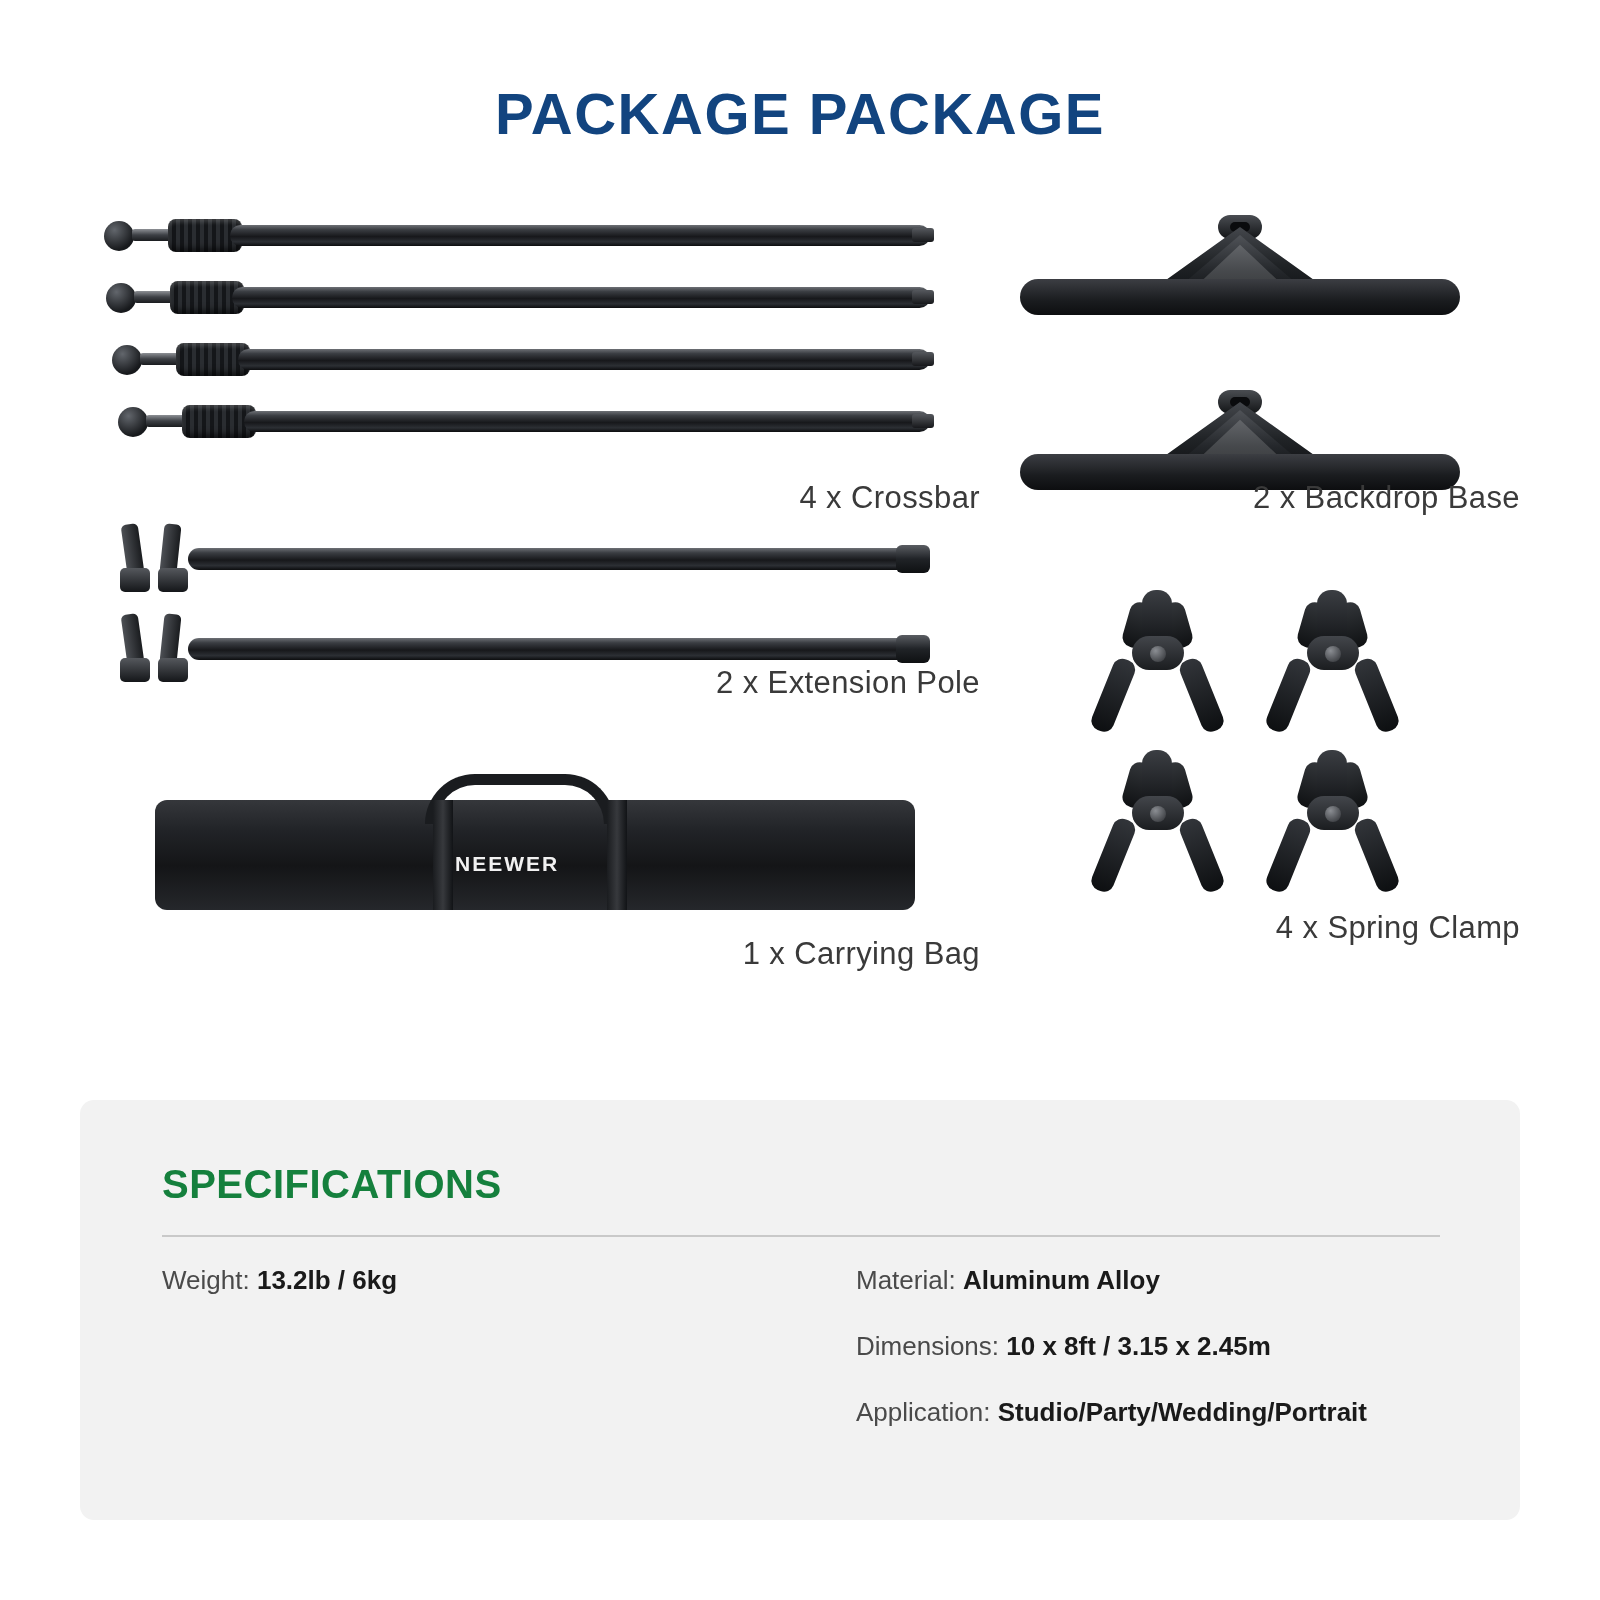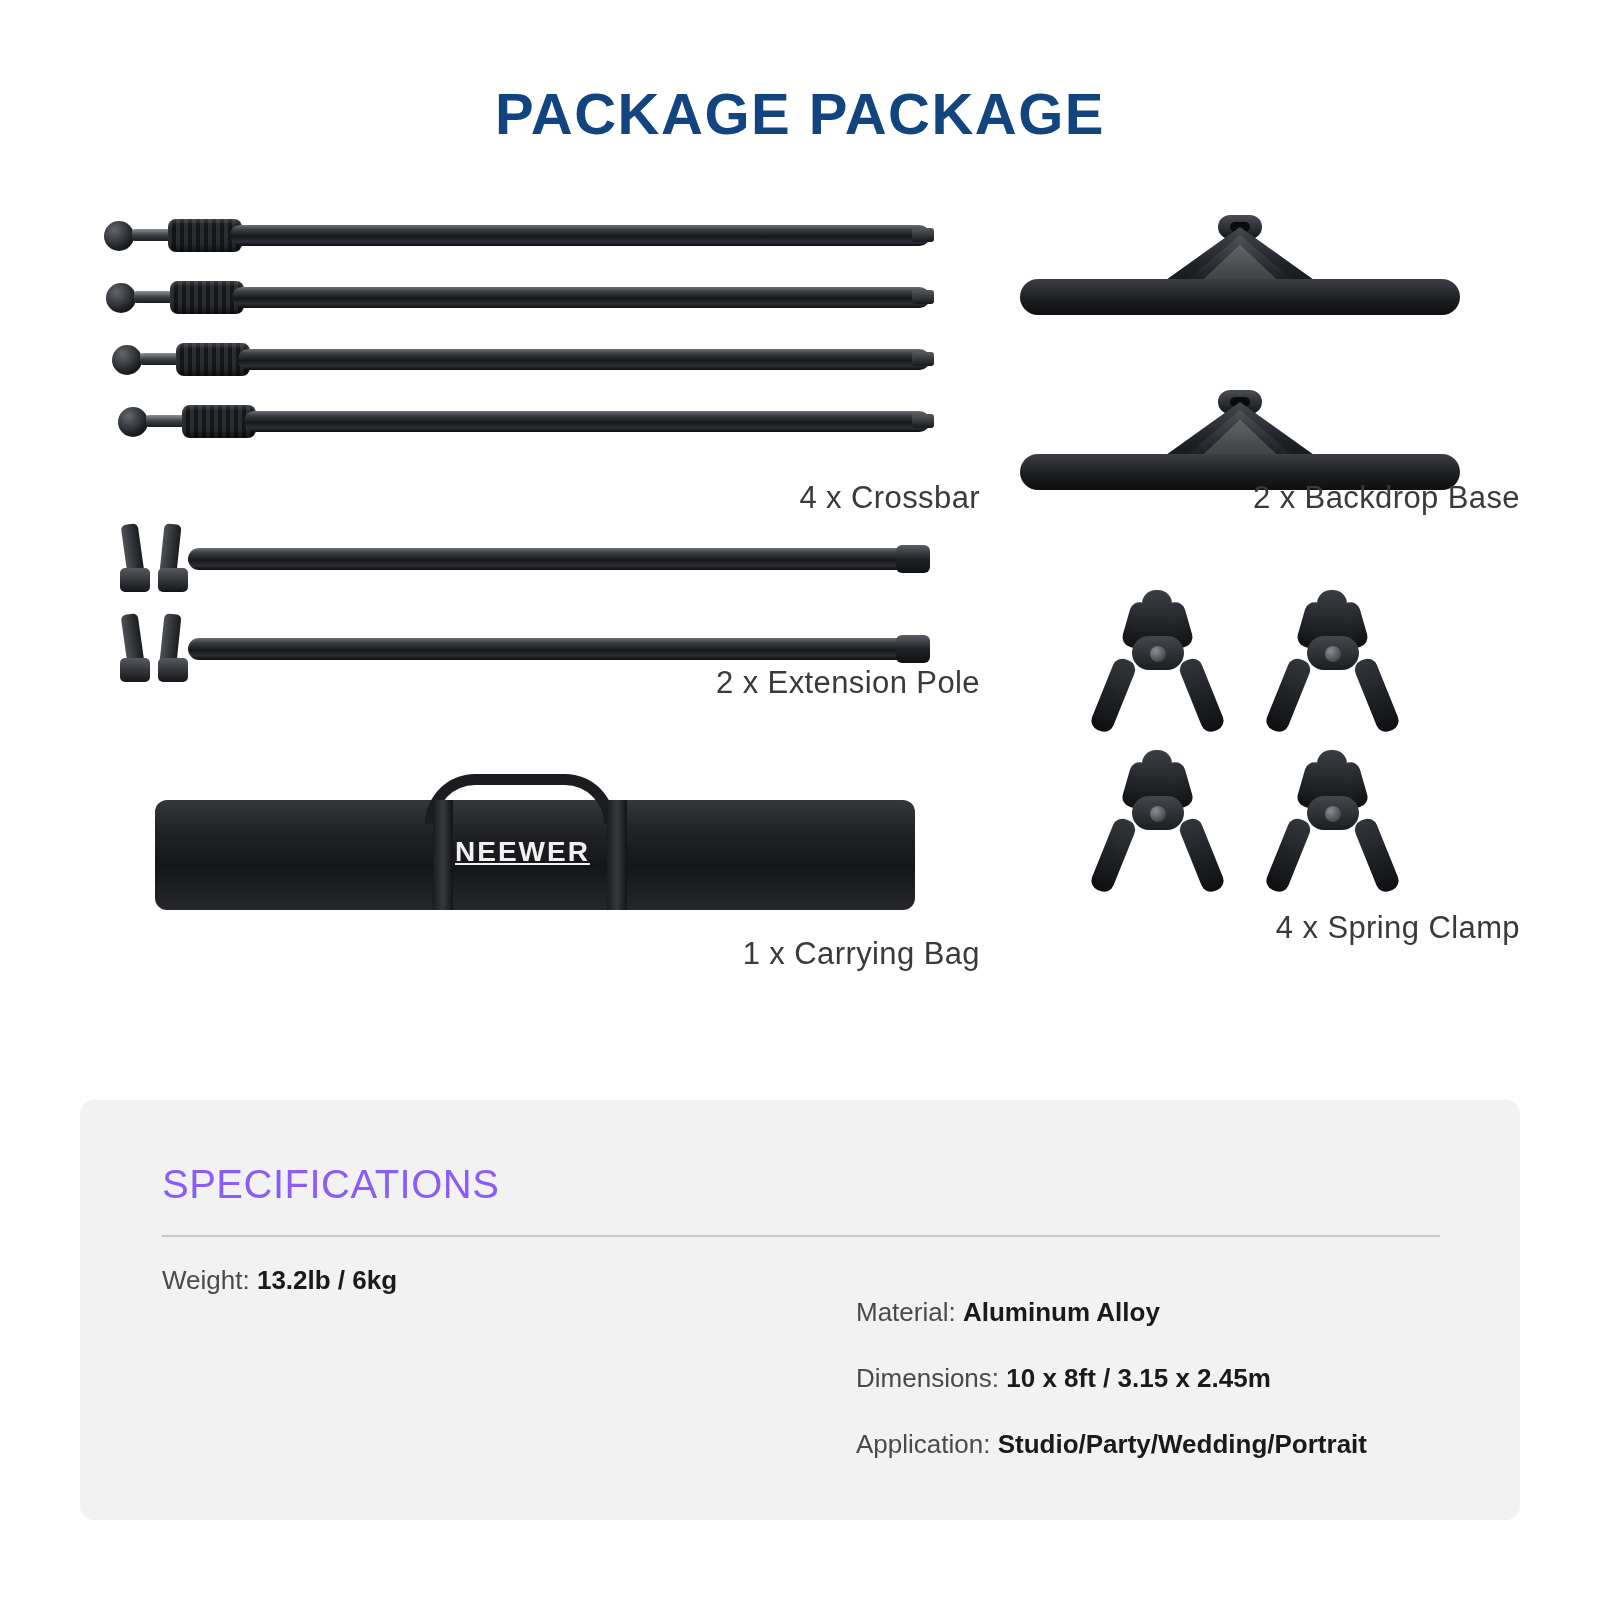--- a/index.html
+++ b/index.html
@@ -106,26 +106,25 @@
     width: 190px; height: 50px;
     border: 11px solid #1a1c1f;
     border-bottom: none;
     border-radius: 95px 95px 0 0;
   }
   .bag-strap {
     position: absolute; top: 0; width: 20px; height: 110px;
     background: linear-gradient(to right, #1a1c1f, #37393d, #111316);
   }
   .bag-logo {
-    position: absolute; top: 36px; left: 300px;
+    position: absolute; top: 52px; left: 300px;
     color: #f1f1f1;
-    font-size: 28px;
+    font-size: 21px;
     font-weight: bold;
     letter-spacing: 2px;
-    text-decoration: underline;
   }
 
   
   #base-group { left: 1020px; top: 215px; width: 440px; }
   .base-unit { position: relative; width: 440px; height: 110px; margin-bottom: 65px; }
   .base-plate {
     position: absolute; bottom: 10px; left: 0;
     width: 440px; height: 36px;
     border-radius: 18px;
     background: linear-gradient(to bottom, #3c3e43, #1a1c1f 60%, #0d0e10);
@@ -203,38 +202,38 @@
   #spec-panel {
     position: absolute;
     left: 80px; top: 1100px;
     width: 1440px; height: 420px;
     background: #f2f2f2;
     border-radius: 14px;
   }
   .spec-title {
     position: absolute;
     left: 82px; top: 62px;
-    font-size: 40px; font-weight: normal;
-    color: #8b5cf6;
+    font-size: 40px; font-weight: bold;
+    color: #15803d;
     letter-spacing: 0.5px;
   }
   .spec-divider {
     position: absolute;
     left: 82px; top: 135px;
     width: 1278px; height: 2px;
     background: #c9c9c9;
   }
   .spec-cols {
     position: absolute;
     left: 82px; top: 165px;
     width: 1278px;
     display: flex;
   }
   .spec-col { width: 50%; }
-  .spec-col.right { padding-left: 55px; margin-top: 32px; }
+  .spec-col.right { padding-left: 55px; }
   .spec-row {
     font-size: 26px;
     color: #3a3a3a;
     margin-bottom: 35px;
     white-space: nowrap;
   }
   .spec-row .k { color: #4a4a4a; }
   .spec-row .v { color: #1a1a1a; font-weight: bold; }
 </style>
 </head>

